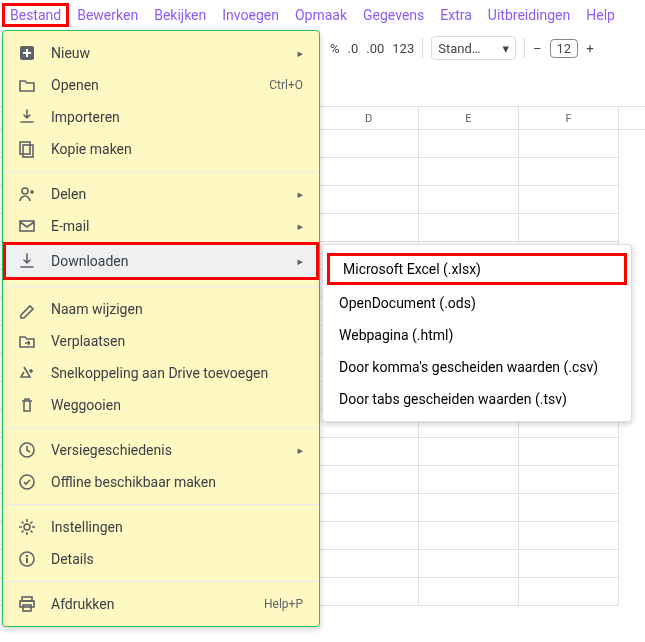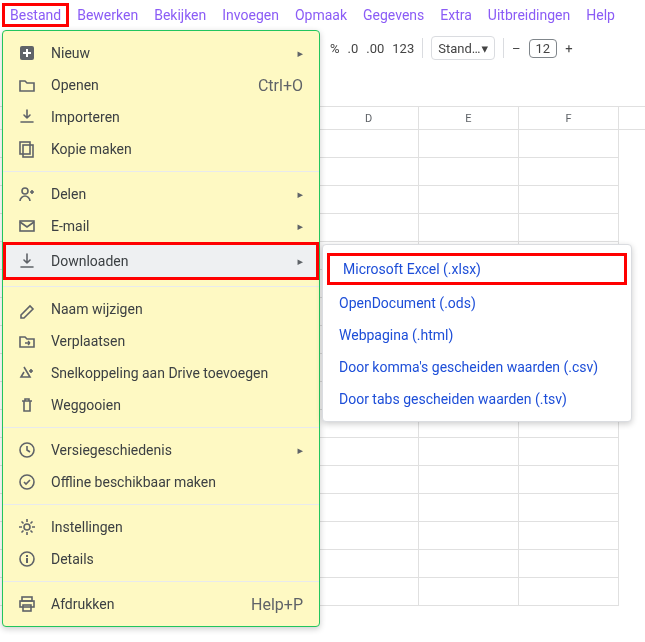--- a/index.html
+++ b/index.html
@@ -34,21 +34,21 @@
     display: flex;
     align-items: center;
     height: 36px;
     padding: 0 6px;
     gap: 8px;
     color: #444;
     font-size: 13px;
   }
   .toolbar .sep { width:1px; height:20px; background:#dadce0; }
   .toolbar .pill {
-    display:flex; align-items:center; gap:1px;
+    display:flex; align-items:center; gap:22px;
     border:1px solid #dadce0; border-radius:4px;
     padding:2px 6px; height:24px;
   }
   .toolbar .numbox {
     border:1px solid #80868b; border-radius:4px; padding:1px 6px; font-size:13px;
   }
   .colhdr {
     display:flex;
     height:24px;
     border-top:1px solid #e0e0e0;
@@ -89,39 +89,39 @@
     position:relative;
   }
   .menu-item.highlight {
     background:#eef0f2;
     border:3px solid #ff0000;
     padding:0 13px 0 11px;
     height:38px;
   }
   .menu-item .icon { width:20px; height:20px; flex:0 0 20px; color:#5f6368; }
   .menu-item .label { flex:1; }
-  .menu-item .shortcut { color:#5f6368; font-size:16px;margin-left:16px; }
+  .menu-item .shortcut { color:#5f6368; font-size:12px;margin-left:16px; }
   .menu-item .arrow { color:#5f6368; font-size:11px; }
   .menu-divider { height:1px; background:#e8eaed; margin:6px 0; }
 
   
   .submenu {
     position:absolute;
     top:244px; left:322px;
     width:310px;
     background:#fff;
     border:1px solid #dadce0;
     border-radius:4px;
     box-shadow:0 2px 6px rgba(0,0,0,.2);
     padding:6px 0;
     z-index:11;
   }
   .submenu .sitem {
     height:32px; display:flex; align-items:center;
-    padding:0 16px; font-size:14px; color:#1d4ed8; cursor:pointer;text-align:center;
+    padding:0 16px; font-size:14px; color:#000000; cursor:pointer;text-align:center;
   }
   .submenu .sitem.boxed {
     border:3px solid #ff0000;
     padding:0 13px;
     height:32px;
     margin:2px 4px;
   }
   svg { display:block; }
 </style>
 </head>

